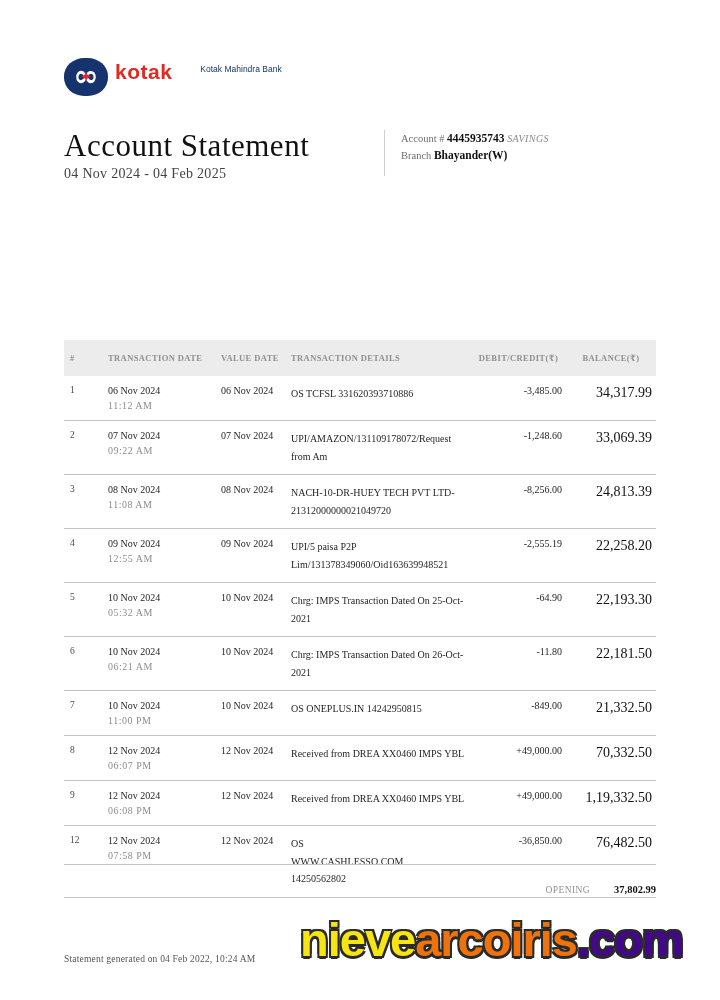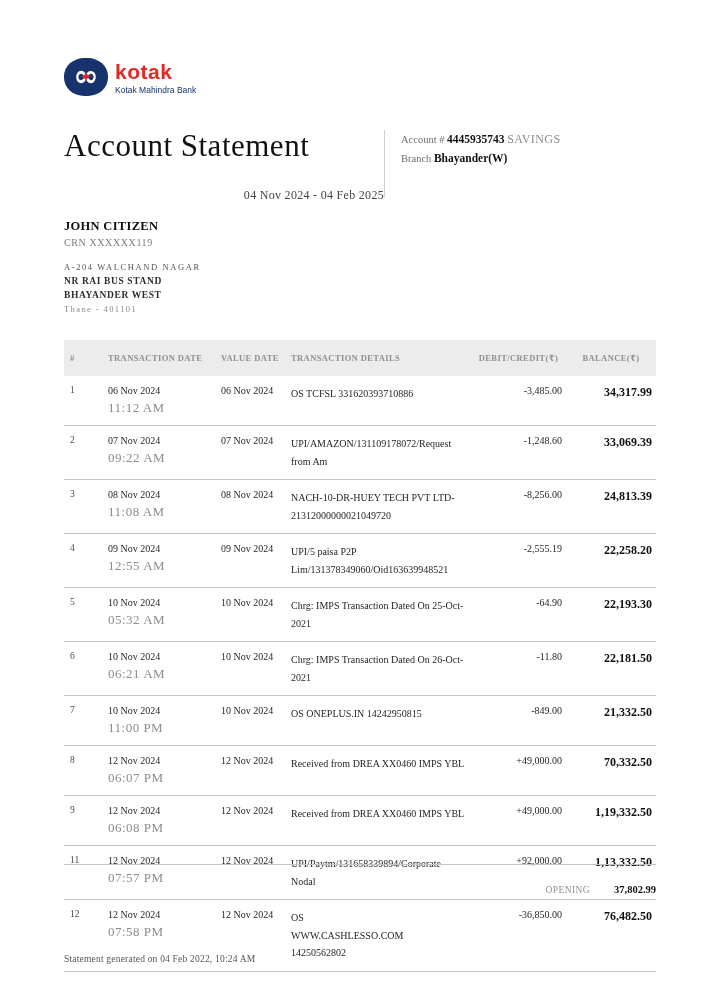--- a/index.html
+++ b/index.html
@@ -19,34 +19,34 @@
     background: #16336e;
     border-radius: 46% / 48%;
     display: flex; align-items: center; justify-content: center;
     position: relative;
   }
   .logo-infinity { color: #ffffff; font-family: "DejaVu Sans", sans-serif; font-size: 30px; font-weight: bold; line-height: 1; margin-top: -3px; }
   .logo-plus {
     position: absolute; left: 50%; top: 50%; transform: translate(-50%, -50%);
     color: #e02a23; font-family: "DejaVu Sans", sans-serif; font-size: 15px; font-weight: bold;
   }
-  .logo-text-col { display: flex; flex-direction: column; margin-top: 3px; }
+  .logo-text-col { display: flex; flex-direction: row; margin-top: 3px; gap: 28px; }
   .logo-word { font-family: "Liberation Sans", sans-serif; font-weight: bold; color: #e02a23; font-size: 21px; line-height: 1; letter-spacing: 0.5px; }
   .logo-sub { font-family: "Liberation Sans", sans-serif; color: #16336e; font-size: 8.5px; margin-top: 3px; }
 
   
   .title-row { position: absolute; left: 64px; top: 128px; width: 592px; display: flex; }
   .title-left { width: 320px; }
   .page-title { font-size: 31px; font-weight: normal; color: #111; letter-spacing: 0.5px; }
-  .period { font-size: 12px; color: #444; margin-top: 24px; letter-spacing: 0.3px; text-align: right; }
+  .period { font-size: 14px; color: #444; margin-top: 2px; letter-spacing: 0.3px; }
   .title-divider { width: 1px; background: #cfcfcf; margin: 2px 0 6px 0; }
   .acct-block { padding-left: 16px; padding-top: 4px; }
   .acct-line { font-size: 10.5px; color: #6e6e6e; margin-bottom: 5px; }
   .acct-line .strong { color: #111; font-weight: bold; font-size: 11.5px; }
-  .acct-line .type { color: #8a8a8a; font-size: 12px; letter-spacing: 0.4px; }
+  .acct-line .type { color: #8a8a8a; font-size: 10px; letter-spacing: 0.4px; font-style: italic; }
 
   
   .customer { position: absolute; left: 64px; top: 219px; }
   .cust-name { font-size: 12.5px; font-weight: bold; color: #111; letter-spacing: 0.3px; }
   .cust-crn { font-size: 10px; color: #7a7a7a; margin-top: 3px; letter-spacing: 0.6px; }
   .cust-addr { margin-top: 14px; }
   .addr1 { font-size: 8.5px; color: #555; letter-spacing: 1.6px; margin-bottom: 4px; }
   .addr2, .addr3 { font-size: 9.5px; color: #2e2e2e; font-weight: 600; letter-spacing: 0.6px; margin-bottom: 4px; }
   .addr4 { font-size: 8.5px; color: #8a8a8a; letter-spacing: 1.4px; }
 
@@ -70,24 +70,24 @@
   .txn-table thead th.num { padding-left: 6px; }
   .txn-table thead th.right { text-align: center; }
   .txn-table td {
     vertical-align: top;
     padding: 9px 4px 9px 4px;
     border-bottom: 1px solid #c4c4c4;
     font-size: 10px;
     color: #1f1f1f;
   }
   .txn-table td.num { color: #4a4a4a; font-size: 9.5px; padding-left: 6px; }
-  .td-time { display: block; font-size: 13px; color: #8c8c8c; margin-top: 4px; letter-spacing: 0.5px; }
+  .td-time { display: block; font-size: 10px; color: #8c8c8c; margin-top: 4px; letter-spacing: 0.5px; }
   .td-details { white-space: pre-line; line-height: 1.75; }
   .txn-table td.right { text-align: right; }
-  .txn-table td.bal { font-weight: bold; font-size: 12px; color: #111; }
+  .txn-table td.bal { font-weight: normal; font-size: 14px; color: #111; }
 
   
   .opening-row {
     position: absolute; left: 64px; width: 592px; top: 864px;
     border-top: 1px solid #c4c4c4;
     text-align: right;
     padding-top: 14px;
   }
   .opening-label { font-size: 9.5px; color: #8f8f8f; letter-spacing: 0.4px; }
   .opening-value { font-size: 10.5px; font-weight: bold; color: #111; margin-left: 20px; }
@@ -137,30 +137,20 @@
         <span class="strong">4445935743</span>
         <span class="type">SAVINGS</span>
       </div>
       <div class="acct-line">
         <span>Branch</span>
         <span class="strong">Bhayander(W)</span>
       </div>
     </div>
   </div>
 
-  <div class="customer">
-    <div class="cust-name">JOHN CITIZEN</div>
-    <div class="cust-crn">CRN XXXXXX119</div>
-    <div class="cust-addr">
-      <div class="addr1">A-204 WALCHAND NAGAR</div>
-      <div class="addr2">NR RAI BUS STAND</div>
-      <div class="addr3">BHAYANDER WEST</div>
-      <div class="addr4">Thane - 401101</div>
-    </div>
-  </div>
 
   <table class="txn-table">
     <colgroup>
       <col class="c-num">
         <col class="c-tdate">
         <col class="c-vdate">
       <col class="c-details">
         <col class="c-amt">
         <col class="c-bal">
     </colgroup>
@@ -246,42 +236,36 @@
         </tr>
         <tr>
           <td class="num">9</td>
           <td class=""><span>12 Nov 2024</span><span class="td-time">06:08 PM</span></td>
           <td class="">12 Nov 2024</td>
           <td class="td-details">Received from DREA XX0460 IMPS YBL</td>
           <td class="right">+49,000.00</td>
           <td class="right bal">1,19,332.50</td>
         </tr>
         <tr>
-          <td class="num">11</td>
-          <td class=""><span>12 Nov 2024</span><span class="td-time">07:57 PM</span></td>
-          <td class="">12 Nov 2024</td>
-          <td class="td-details">UPI/Paytm/131658339894/Corporate
-Nodal</td>
-          <td class="right">+92,000.00</td>
-          <td class="right bal">1,13,332.50</td>
-        </tr>
-        <tr>
           <td class="num">12</td>
           <td class=""><span>12 Nov 2024</span><span class="td-time">07:58 PM</span></td>
           <td class="">12 Nov 2024</td>
           <td class="td-details">OS
 WWW.CASHLESSO.COM
 14250562802</td>
           <td class="right">-36,850.00</td>
           <td class="right bal">76,482.50</td>
         </tr>
       </tbody>
   </table>
 
   <div class="opening-row">
     <span class="opening-label">OPENING</span>
     <span class="opening-value">37,802.99</span>
   </div>
 
+  <div class="watermark">
+    <span id="wm1" style="color: rgb(247, 229, 17);">nieve</span><span id="wm2" style="color: rgb(238, 115, 13);">arcoiris</span><span id="wm3" style="color: rgb(69, 6, 142);">.com</span>
+  </div>
 
   <div class="footer-note">Statement generated on 04 Feb 2022, 10:24 AM</div>
 
 </div>
 
 </body></html>

